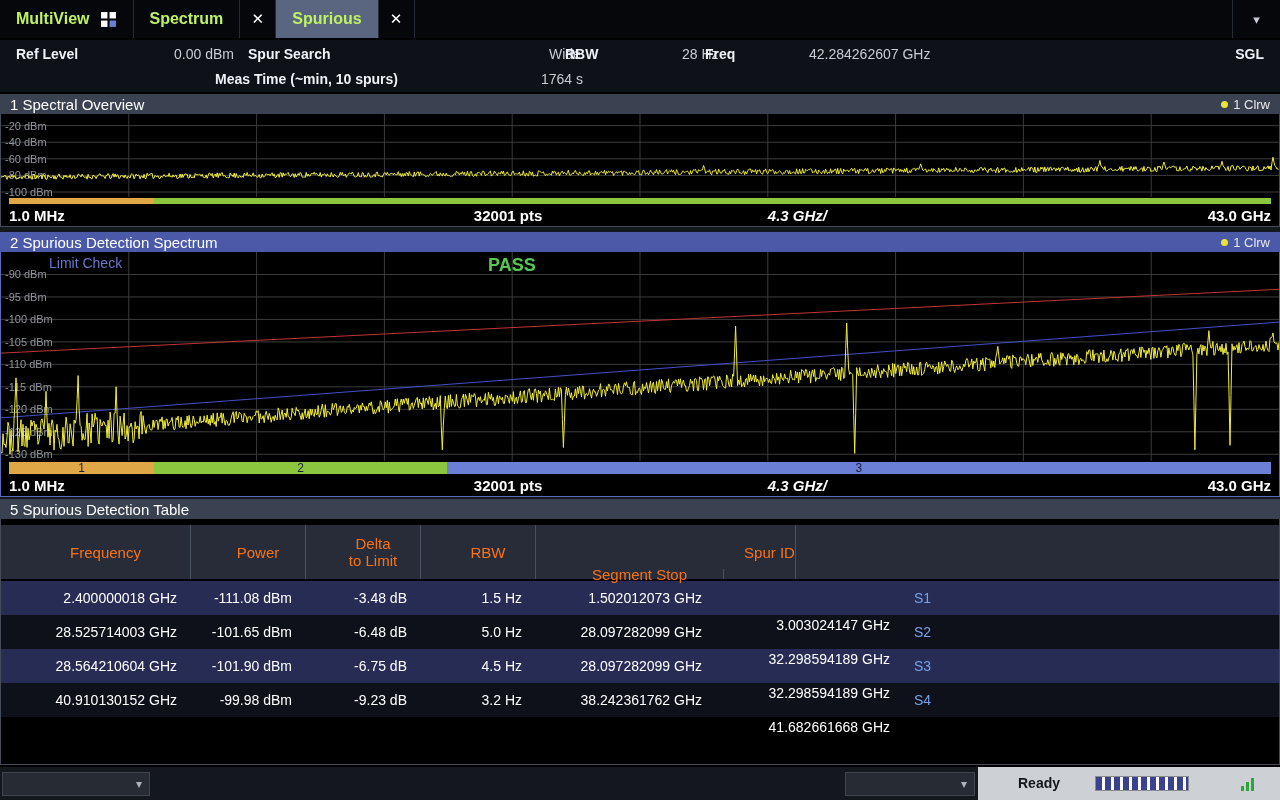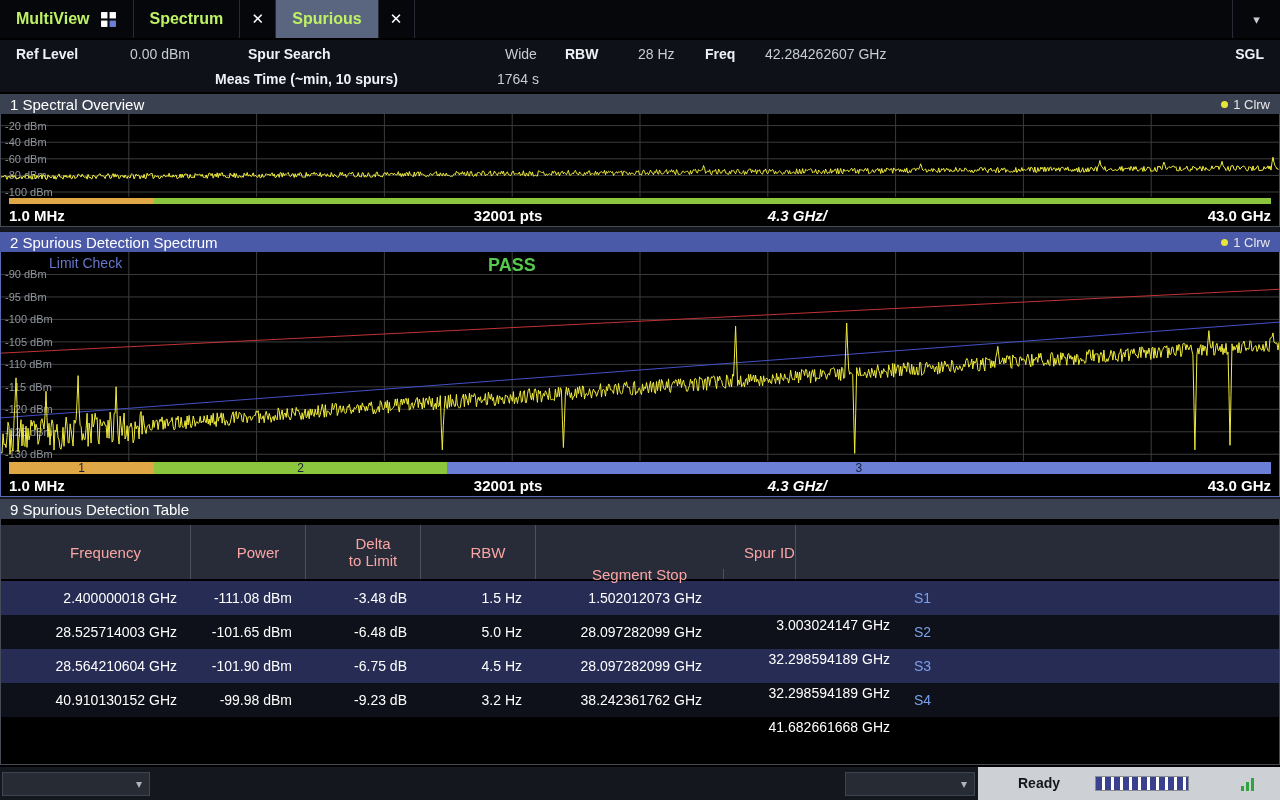--- a/index.html
+++ b/index.html
@@ -17,21 +17,21 @@
                color:#fff; font-size:15px; border-right:1px solid #262b36; cursor:default; }
   .tab-spacer { flex:1; }
   .tab-caret { width:48px; display:flex; align-items:center; justify-content:center;
                color:#c7ccd5; font-size:13px; border-left:1px solid #262b36; }
   .grid-icon svg { display:block; }
 
   
   .toolbar { height:54px; flex:none; position:relative; background:#0e1118;
              border-bottom:2px solid #000; font-size:14px; }
   .tlabel { position:absolute; color:#eef1f5; font-weight:bold; white-space:nowrap; }
-  .tvalue { position:absolute; color:#c7ccd5; white-space:nowrap; }
+  .tvalue { position:absolute; color:#c7ccd5; white-space:nowrap;margin-left:44px; }
 
   
   .win { flex:none; display:flex; flex-direction:column; }
   .win-head { height:20px; flex:none; display:flex; align-items:center; padding:0 10px;
               background:#3a4151; color:#fff; font-size:15px; }
   .win-head.blue { background:#4a59a8; }
   .trace-tag { margin-left:auto; display:flex; align-items:center; gap:5px; font-size:13px; color:#e8e8e8; }
   .dot { width:7px; height:7px; border-radius:50%; background:#e9e43a; }
   .win-body { flex:none; border:1px solid #454b57; border-top:none; background:#000; }
   .win-body.blue { border-color:#5b6ab5; }
@@ -57,21 +57,21 @@
   .ax-scale { left:60%;font-style:italic; }
   .ax-stop { right:8px; }
 
   .gap5 { height:5px; flex:none; background:#14171e; }
   .gap2 { height:2px; flex:none; background:#14171e; }
 
   
   .table-area { flex:1; background:#000; border:1px solid #454b57; border-top:none; padding-top:6px; overflow:hidden; }
   .thead { display:flex; height:56px; background:#272c38; border-bottom:2px solid #000; }
   .thead .cell { display:flex; align-items:center; justify-content:center; text-align:center;
-                 border-right:1px solid #4a5160; color:#fca5a5; font-size:15px; white-space:pre-line;padding-left:20px; }
+                 border-right:1px solid #4a5160; color:#f97316; font-size:15px; white-space:pre-line;padding-left:20px; }
   .trow { display:flex; height:34px; }
   .trow.odd { background:#272c55; }
   .trow.even { background:#0e1119; }
   .trow .cell { display:flex; align-items:center; justify-content:flex-end;
                 padding-right:14px; color:#fff; font-size:14px; white-space:nowrap; }
   .c0{width:190px;flex:none;} .c1{width:115px;flex:none;} .c2{width:115px;flex:none;}
   .c3{width:115px;flex:none;} .c4{width:180px;flex:none;} .c5{width:188px;flex:none;margin-top:44px;}
   .c6{width:72px;flex:none;} .cfill{flex:1;border-right:none !important;}
   .trow .c6 { justify-content:flex-start; padding-left:10px; padding-right:0; color:#7aa0ea; }
 
@@ -252,21 +252,21 @@
         <span class="ax ax-scale">4.3 GHz/</span>
         <span class="ax ax-stop">43.0 GHz</span>
       </div>
     </div>
   </section>
 
   <div class="gap2"></div>
 
   <section class="win" style="flex:1;min-height:0">
     <div class="win-head">
-      <span>9 Spurious Detection Table</span>
+      <span>5 Spurious Detection Table</span>
     </div>
     <div class="table-area">
       <div class="thead">
         <div class="cell c0">Frequency</div>
         <div class="cell c1">Power</div>
         <div class="cell c2">Delta
 to Limit</div>
         <div class="cell c3">RBW</div>
         <div class="cell c5">Segment Stop</div>
         <div class="cell c6">Spur ID</div>

